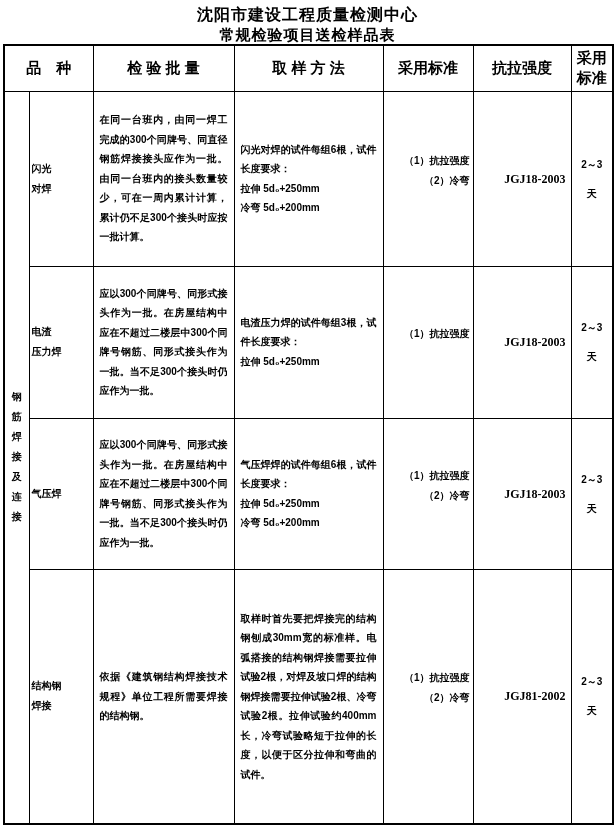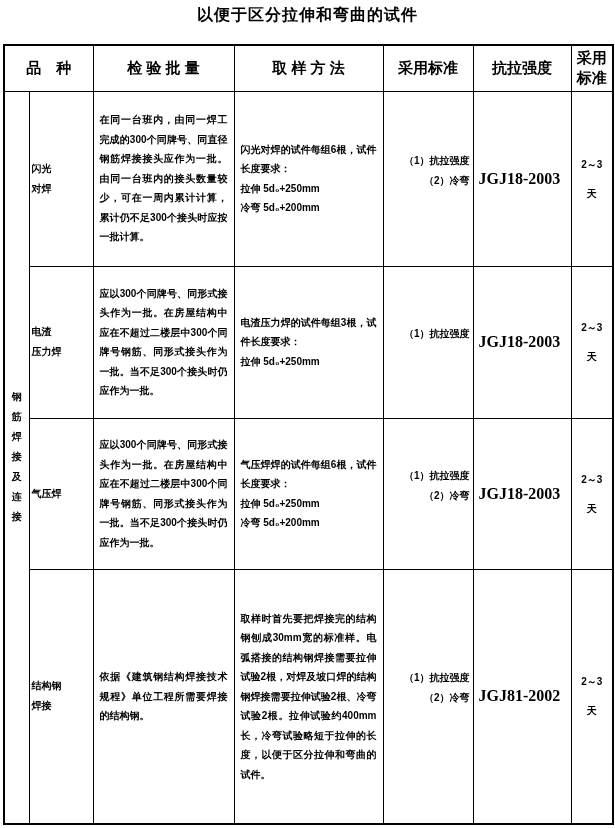--- a/index.html
+++ b/index.html
@@ -71,38 +71,39 @@
     white-space: pre-line;
     line-height: 19.5px;
     padding: 2px 6px;
   }
   td.items {
     text-align: right;
     white-space: pre-line;
     padding: 2px 3px 18px 5px;
   }
   td.std {
-    text-align: left;
+    text-align: right;
     font-family: "Liberation Serif", "DejaVu Serif", serif;
     font-weight: bold;
-    font-size: 16px;
+    font-size: 12px;
   }
   td.period {
     text-align: center;
     white-space: pre-line;
     line-height: 29px;
     padding: 2px 1px;
   }
 </style>
 </head>
 <body>
 
 <div class="page">
 
-  <div class="doc-title">以便于区分拉伸和弯曲的试件</div>
+  <div class="doc-title">沈阳市建设工程质量检测中心</div>
+  <div class="doc-subtitle">常规检验项目送检样品表</div>
 
   <table class="main">
     <colgroup>
       <col style="width:25px">
       <col style="width:64px">
       <col style="width:141px">
       <col style="width:149px">
       <col style="width:90px">
       <col style="width:98px">
       <col style="width:42px">

